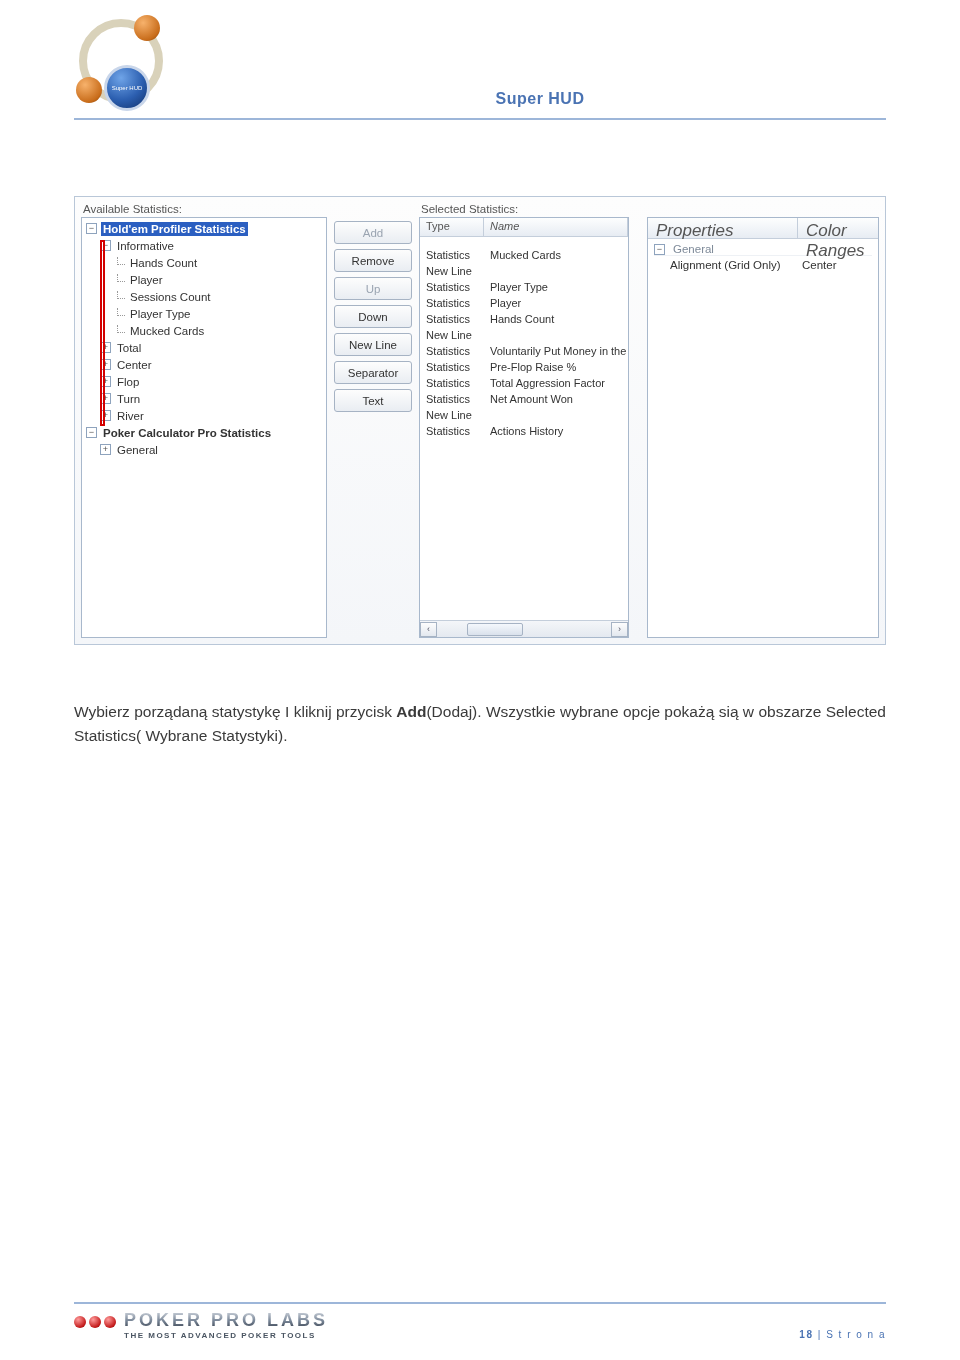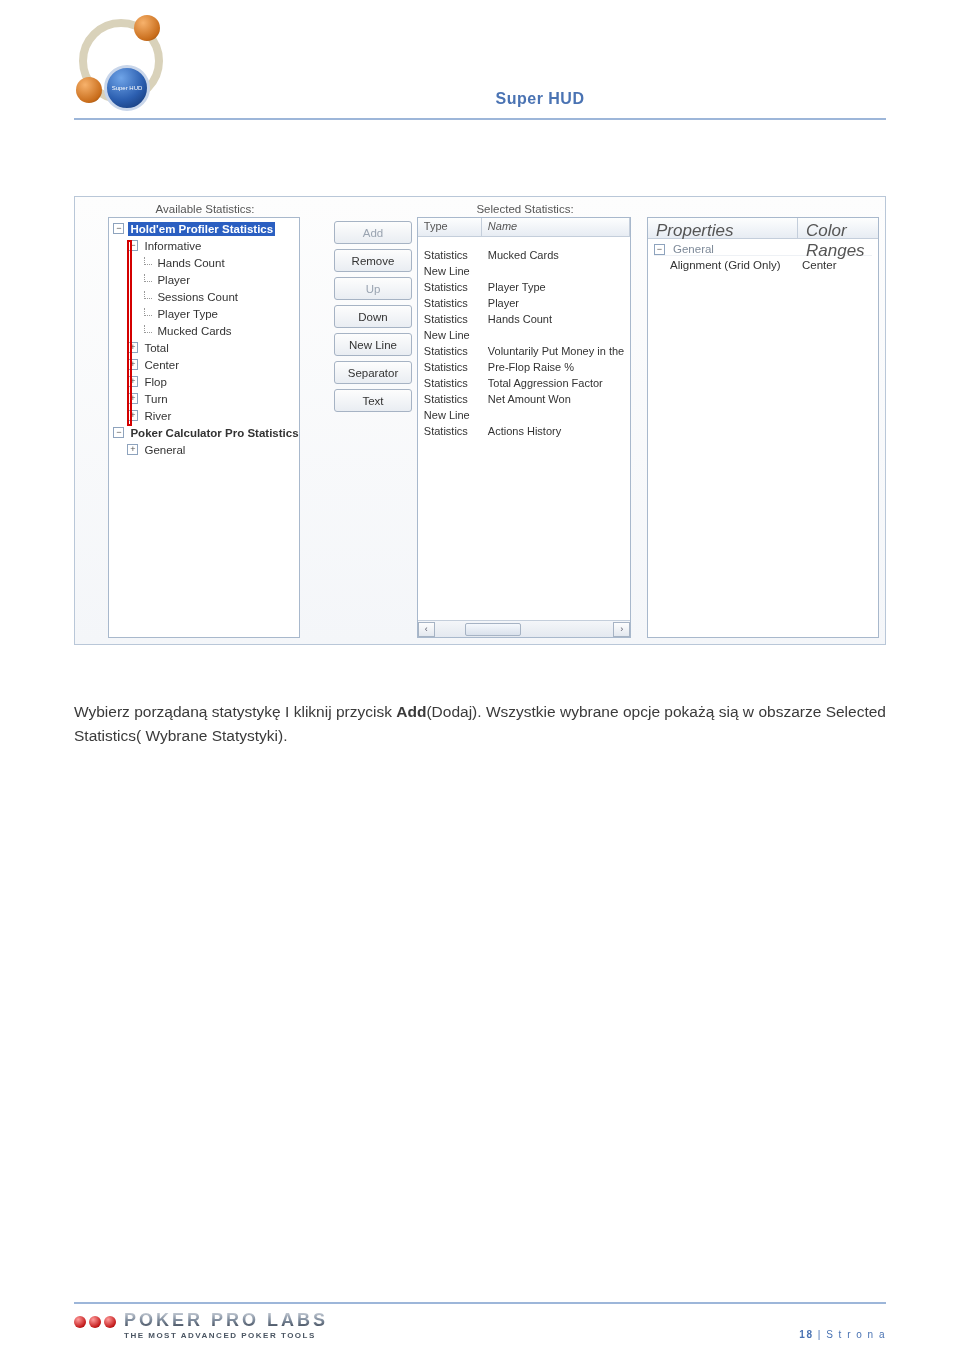--- a/index.html
+++ b/index.html
@@ -84,21 +84,21 @@
     border: 1px solid #b9c7d8;
     background: linear-gradient(#fdfdfd,#f4f6f9);
     width: 100%;
     height: 449px;
     display: flex;
     padding: 6px 6px;
     gap: 4px;
     font-family: Tahoma, sans-serif;
     font-size: 11.5px;
   }
-  .col { display:flex; flex-direction:column;align-items:center; }
+  .col { display:flex; flex-direction:column; }
   .col-avail { width: 246px; }
   .col-btns  { width: 84px; align-items:center; padding-top: 18px; gap: 5px; }
   .col-sel   { width: 210px; }
   .col-prop  { flex: 1; margin-left: 14px; }
   .panel-label { color:#555; margin: 0 0 2px 2px; }
   .tree-box, .list-box, .prop-box {
     border: 1px solid #a8b8cc;
     background: #fff;
     flex:1;
     overflow: hidden;

